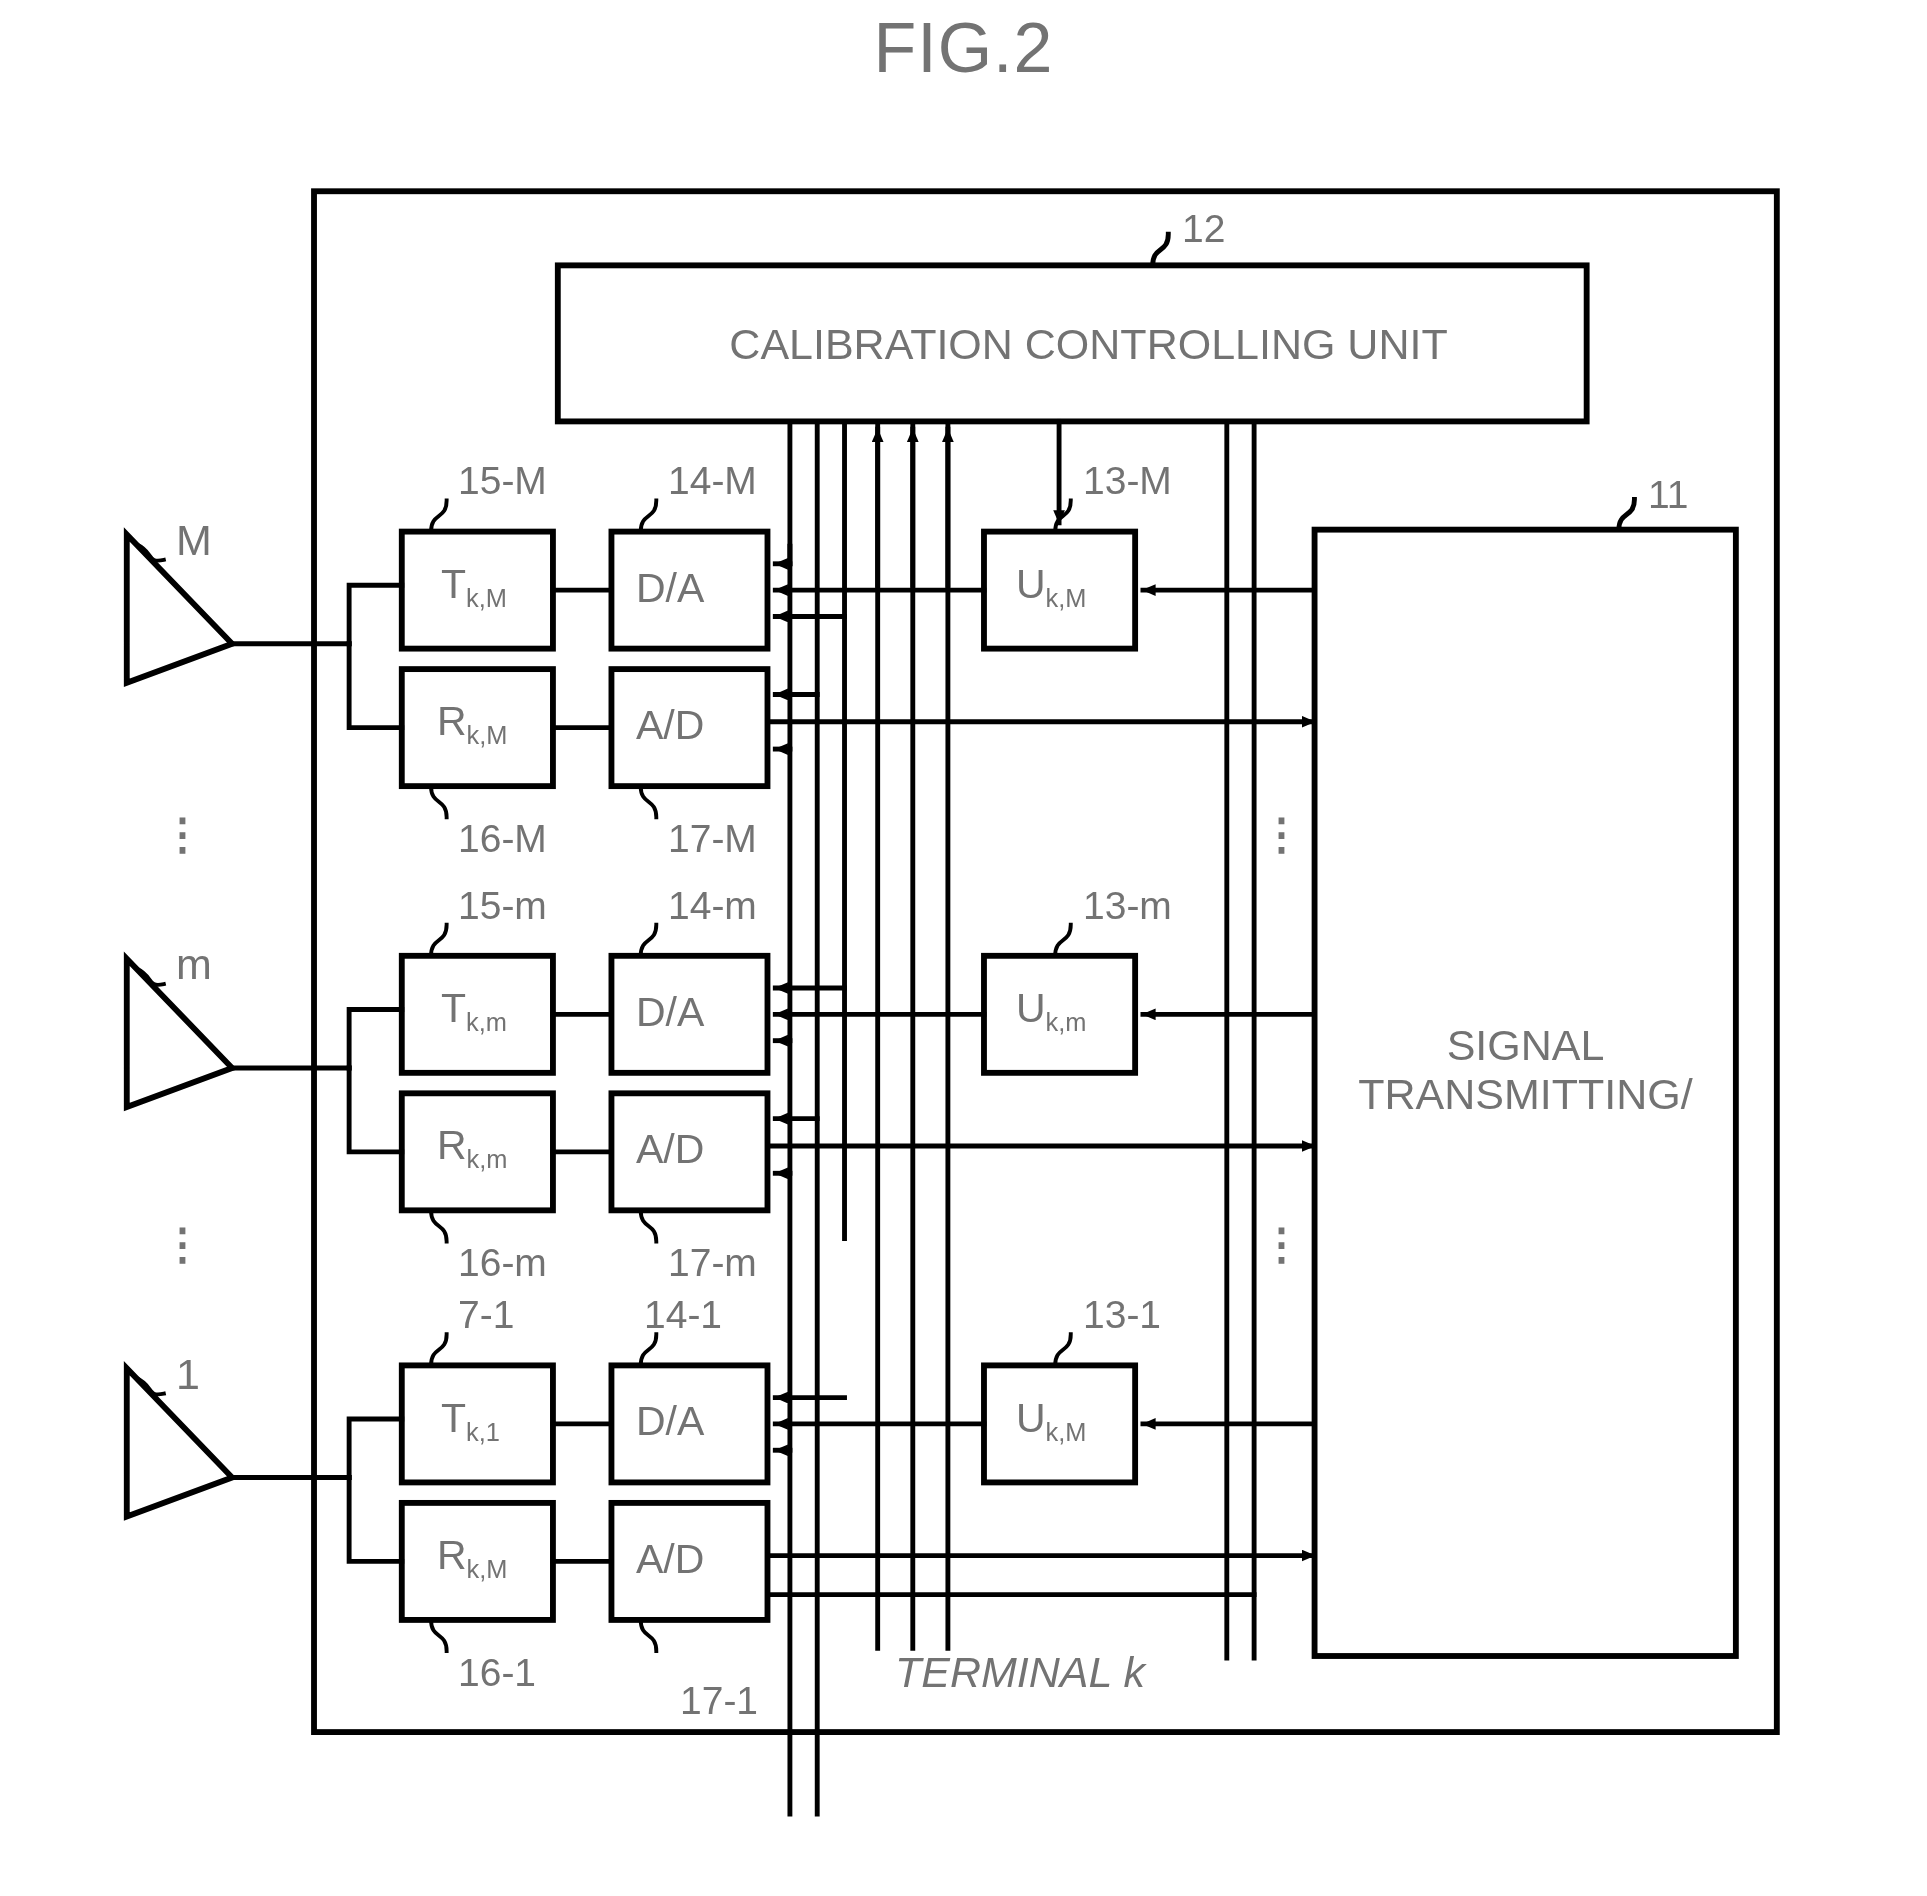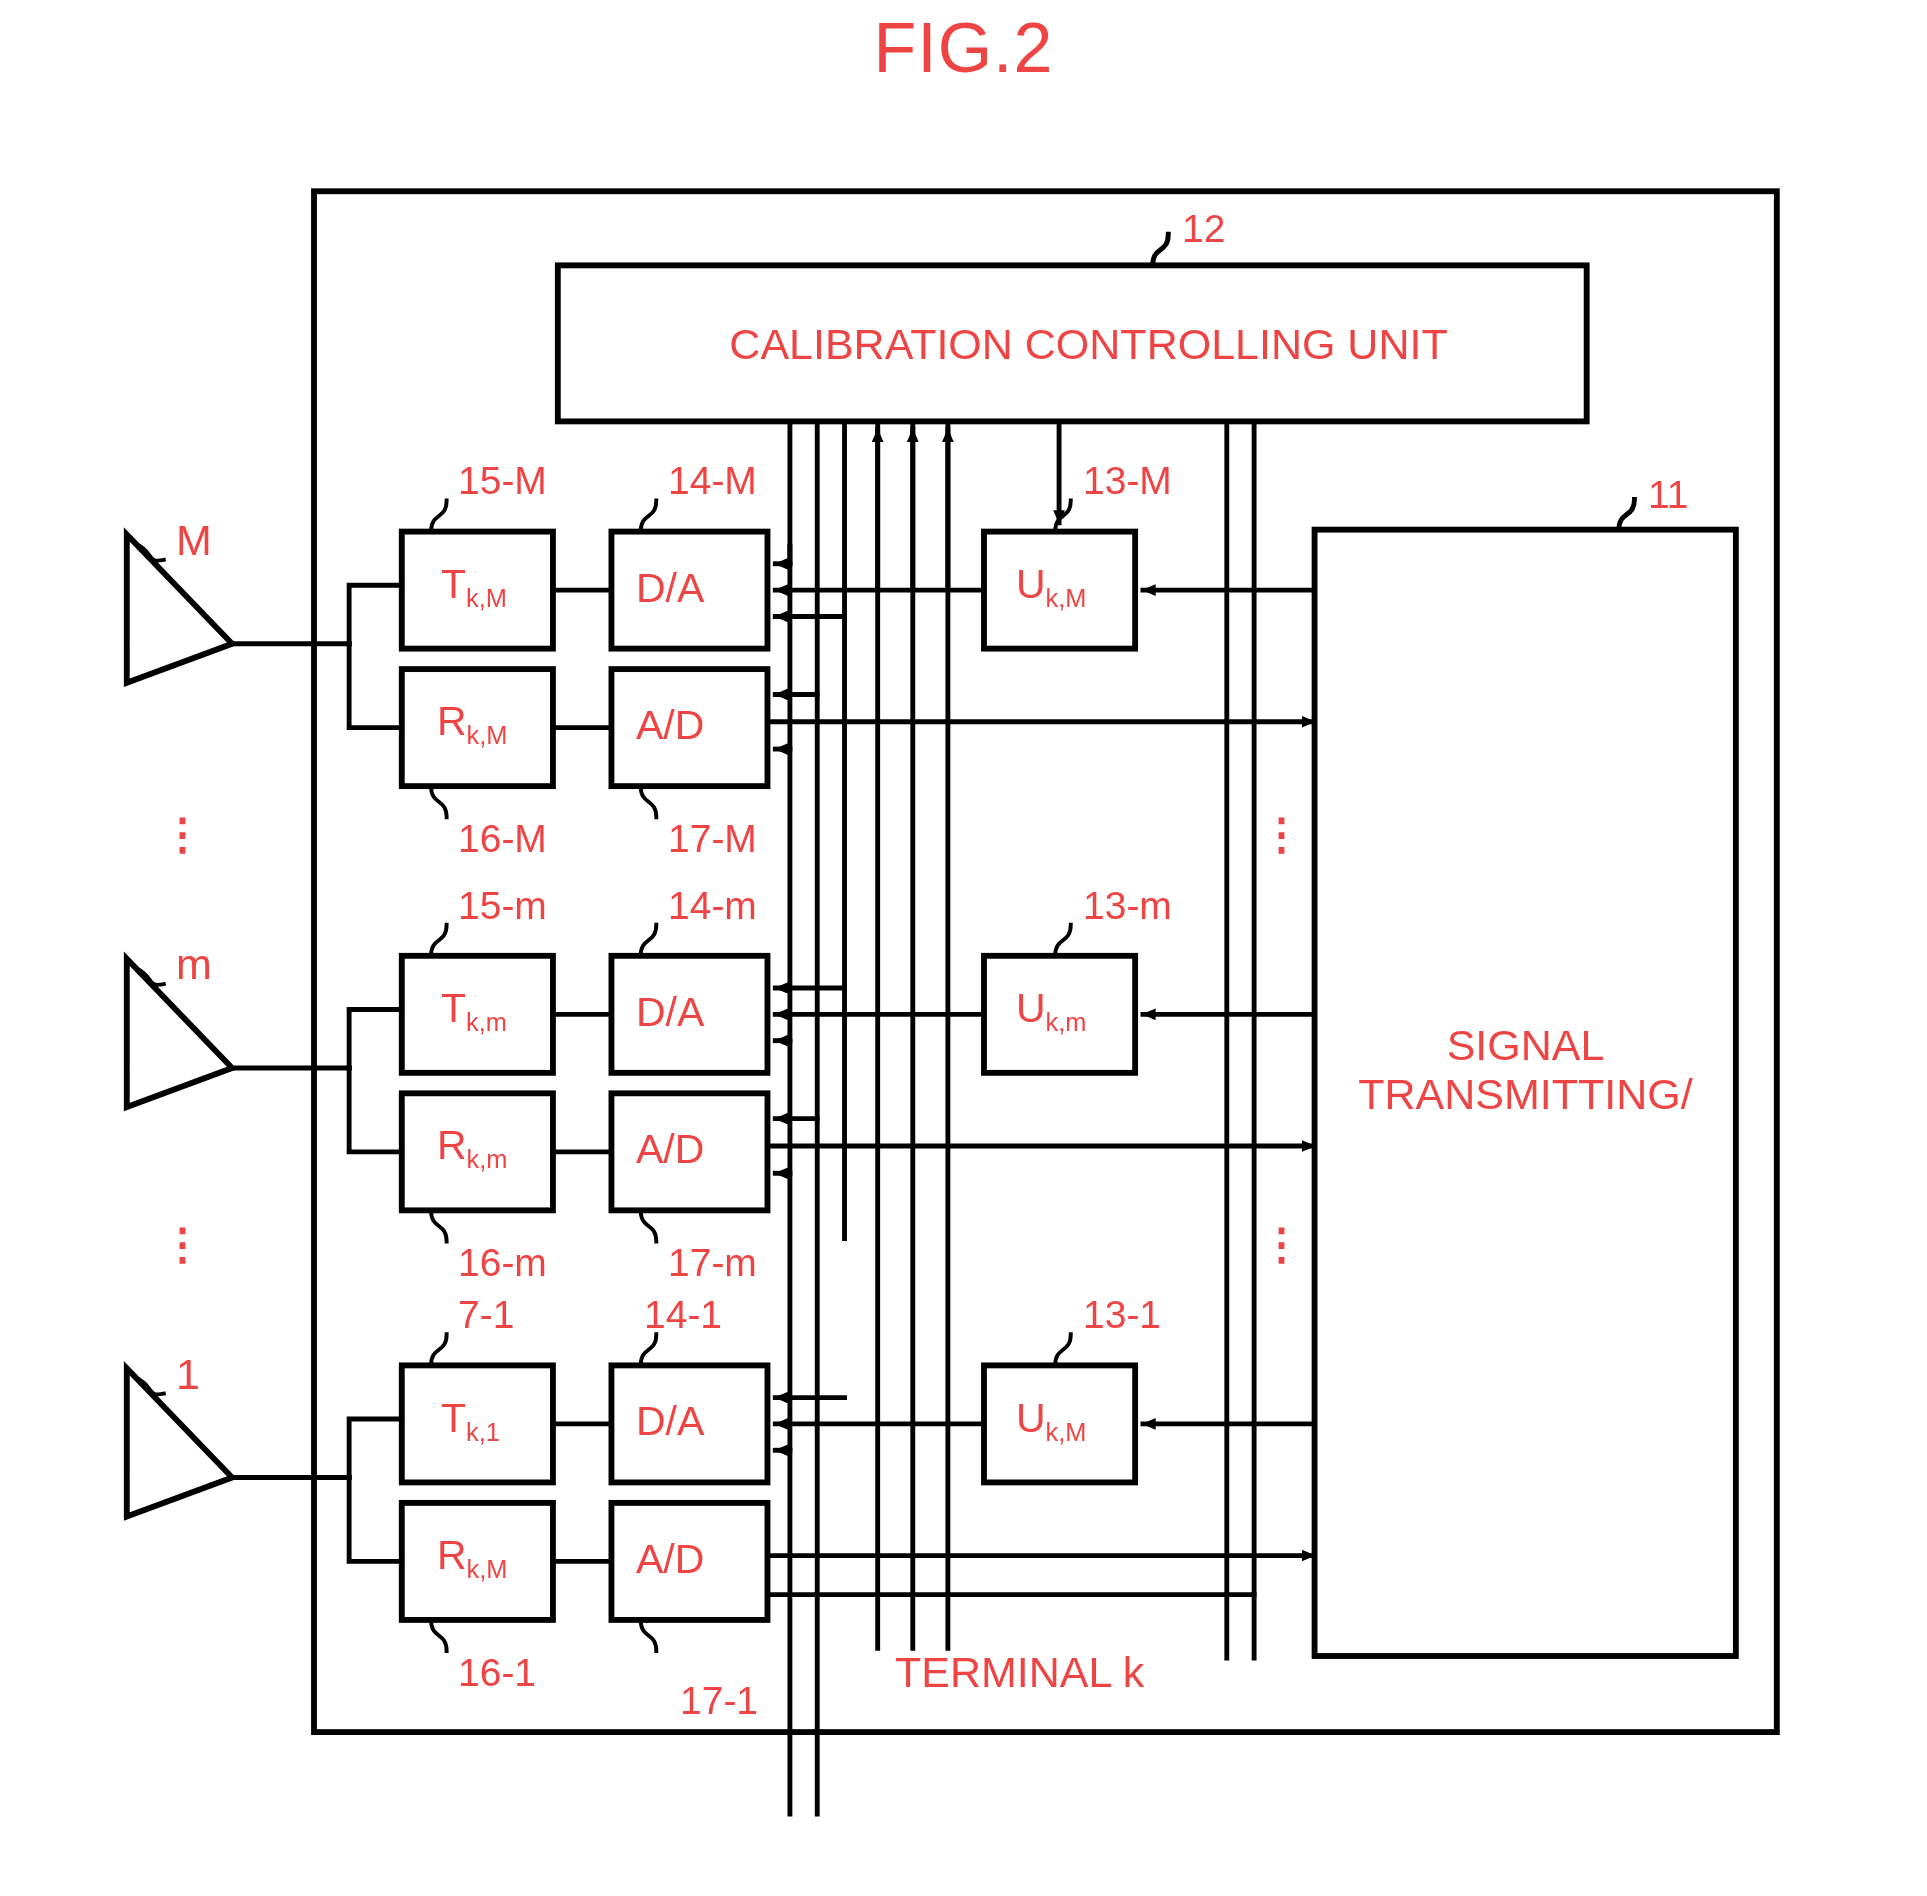--- a/index.html
+++ b/index.html
@@ -6,21 +6,21 @@
     margin: 0;
     padding: 0;
     background: #ffffff;
   }
   #page {
     position: relative;
     width: 1927px;
     height: 1897px;
     background: #ffffff;
     font-family: "Liberation Sans", sans-serif;
-    color: #ef4444;
+    color: #737373;
     overflow: hidden;
   }
   #fig-title {
     position: absolute;
     top: 7.8px;
     left: 0;
     width: 1927px;
     text-align: center;
     font-size: 70px;
     letter-spacing: 1px;
@@ -76,20 +76,21 @@
     letter-spacing: 0;
     line-height: 0.8;
     text-align: center;
     font-family: "Liberation Sans", sans-serif;
   }
   .terminal-label {
     position: absolute;
     font-size: 43px;
     font-family: "Liberation Sans", sans-serif;
     white-space: nowrap;
+    font-style: italic;
   }
 </style>
 </head>
 <body>
 
 <div id="page">
 
   <div id="fig-title">FIG.2</div>
 
   <svg class="layer" viewBox="0 0 1976 1945">

